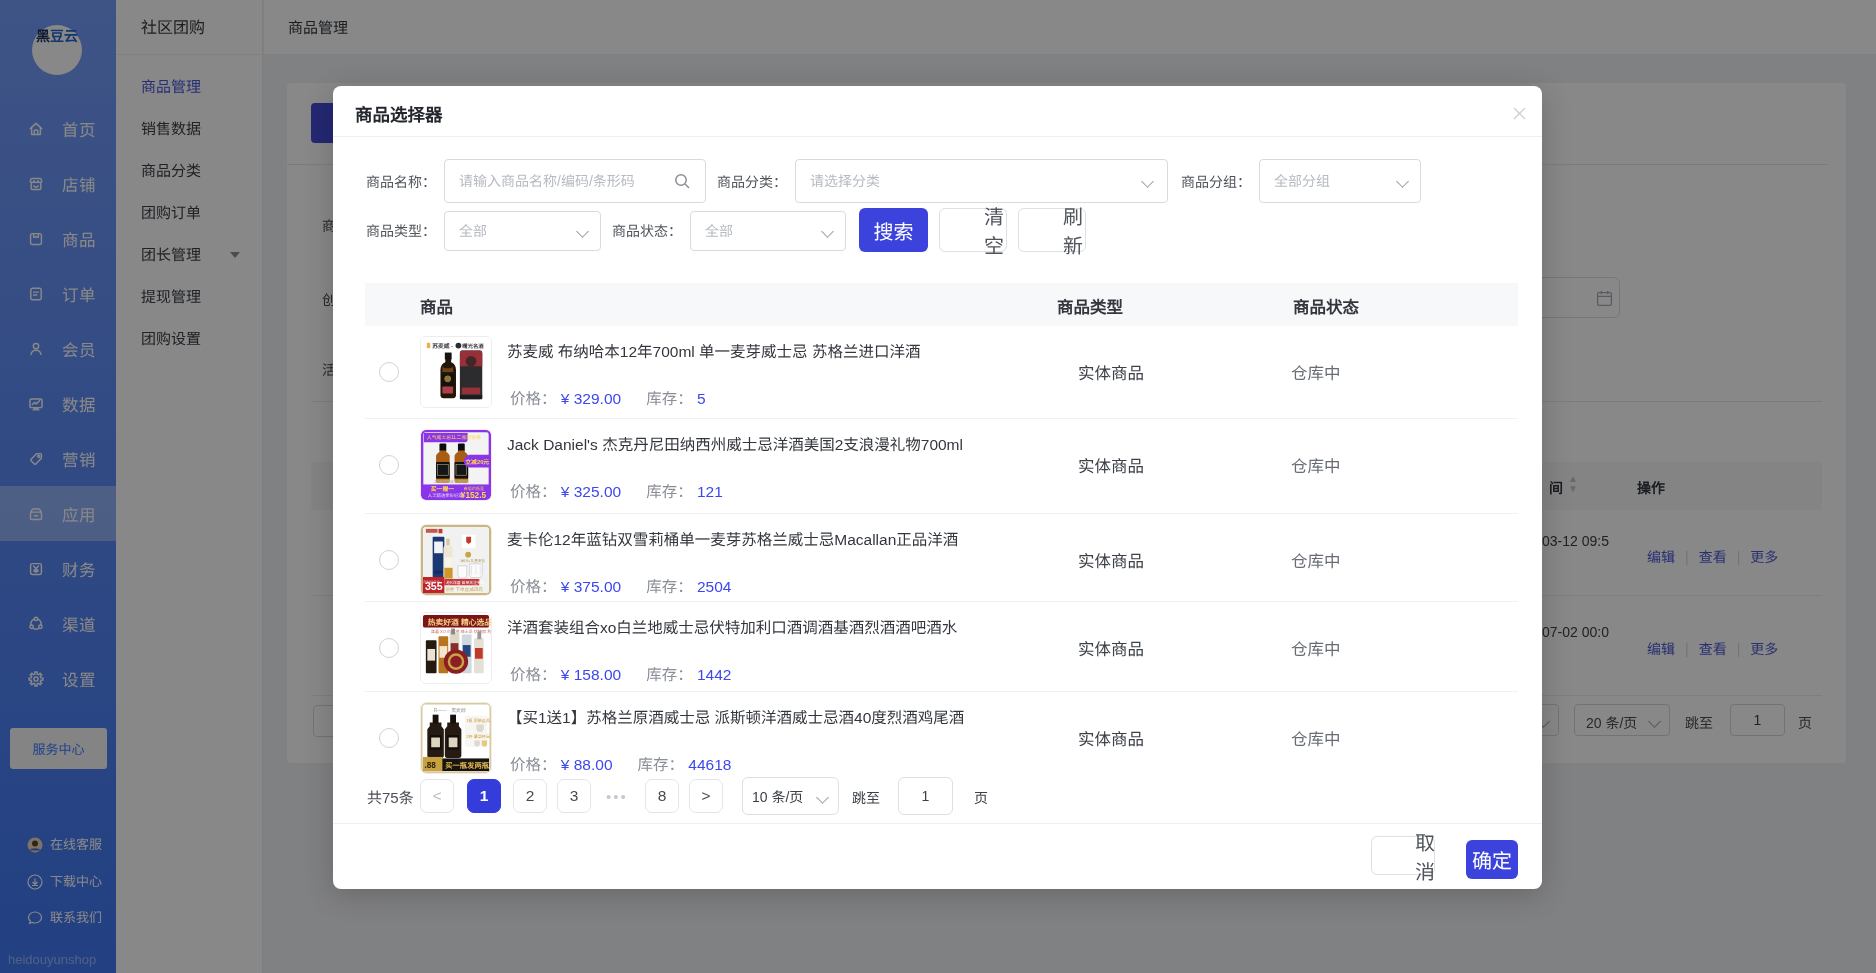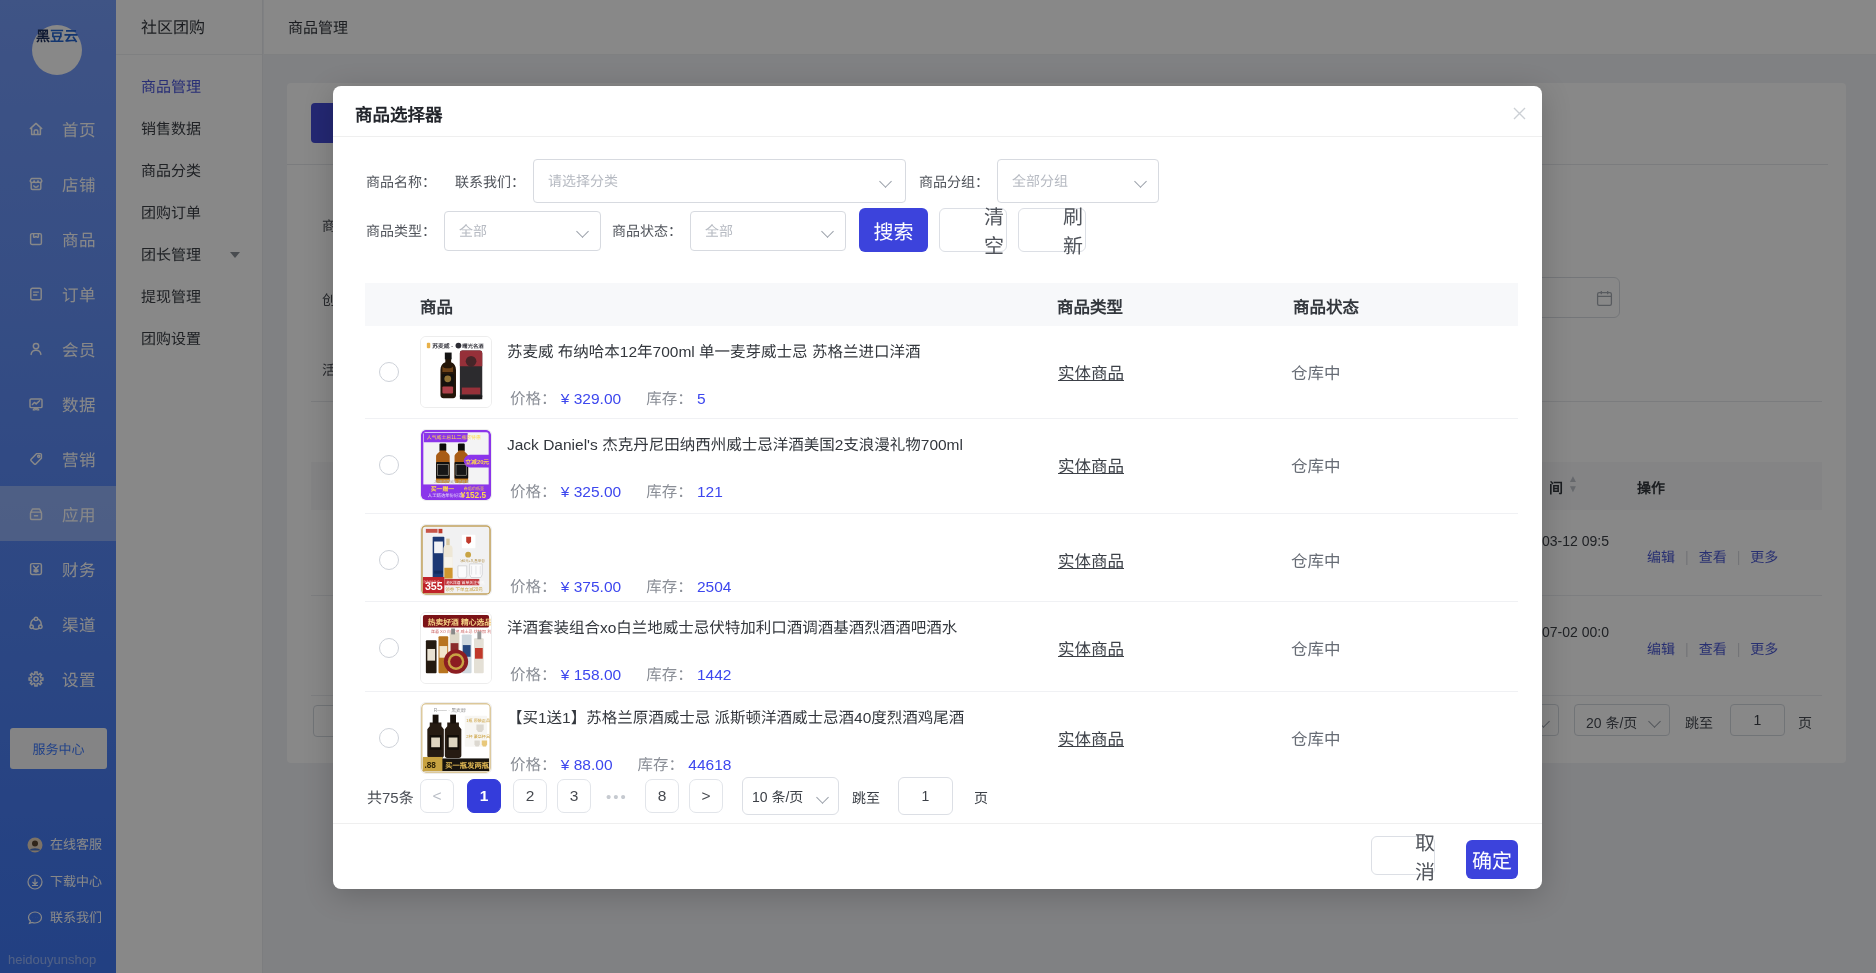--- a/index.html
+++ b/index.html
@@ -85,21 +85,21 @@
   font-size:16.5px; font-weight:bold; color:#33373d; }
 .t-hdr span { position:absolute; top:11px; }
 .trow { position:absolute; left:32px; width:1153px; height:92px; border-bottom:1px solid #f0f1f4; }
 .radio { position:absolute; left:14px; top:36px; width:20px; height:20px; border-radius:50%;
   border:1.5px solid #ced2d9; }
 .thumb { position:absolute; left:55px; top:10px; width:72px; height:72px; border-radius:6px;
   border:1px solid #ededed; overflow:hidden; }
 .tt { position:absolute; left:142px; top:13px; font-size:15.5px; color:#33373d; }
 .tp { position:absolute; left:145px; top:60px; font-size:15.5px; color:#8a8e96; }
 .tp b { color:#3d47ee; font-weight:normal; }
-.tcol1 { position:absolute; left:693px; top:34px; font-size:16.5px; color:#3c4047;text-decoration:underline; }
+.tcol1 { position:absolute; left:713px; top:34px; font-size:16.5px; color:#3c4047; }
 .tcol2 { position:absolute; left:926px; top:34px; font-size:16.5px; color:#676c75; }
 
 
 .pag { position:absolute; left:32px; top:641px; height:40px; width:1160px; white-space:nowrap; }
 .pag .total { position:absolute; left:2px; top:7px; font-size:15px; color:#4a4e55; }
 .pbtn { position:absolute; top:0px; width:34px; height:34px; border:1px solid #e2e5ea; border-radius:7px;
   background:#fff; font-size:15.5px; color:#46494f; display:flex; align-items:center; justify-content:center; }
 .pbtn.act { background:#343cdb; border-color:#343cdb; color:#fff; }
 .pbtn.dots { border:none; color:#b9bdc4; letter-spacing:1px; font-size:12px; }
 .psel { position:absolute; left:377px; top:-2px; width:97px; height:38px; border:1px solid #dcdfe5; border-radius:6px;
@@ -282,21 +282,28 @@
   <div class="m-hdr">
       <b>商品选择器</b>
       <svg style="position:absolute; right:16px; top:21px;" width="13" height="13" viewBox="0 0 13 13" stroke="#ccd0d5" stroke-width="1.4">
         <path d="M1 1 L12 12 M12 1 L1 12"></path>
       </svg>
     </div>
   <div class="m-body">
 
     <div class="frow" style="left:33px; top:21px; height:44px;">
       <span class="flbl">商品名称：</span>
-      <span class="flbl" style="margin-left:11px;">联系我们：</span>
+      <div class="inp" style="width:262px; height:44px;">
+        <span class="ph" style="line-height:42px;">请输入商品名称/编码/条形码</span>
+        <svg style="position:absolute; right:14px; top:13px;" width="17" height="17" viewBox="0 0 17 17" fill="none" stroke="#8a8e96" stroke-width="1.5">
+            <circle cx="7" cy="7" r="5.2"></circle>
+            <path d="M11 11l4 4"></path>
+          </svg>
+      </div>
+      <span class="flbl" style="margin-left:11px;">商品分类：</span>
       <div class="inp" style="width:373px; height:44px;">
         <span class="ph" style="line-height:42px;">请选择分类</span>
         <span class="sel-caret" style="right:14px; top:17px;"></span>
       </div>
       <span class="flbl" style="margin-left:13px;">商品分组：</span>
       <div class="inp" style="width:162px; height:44px;">
         <span class="ph" style="line-height:42px;">全部分组</span>
         <span class="sel-caret" style="right:12px; top:17px;"></span>
       </div>
     </div>
@@ -405,20 +412,21 @@
               <path d="M38 42 h9 v10 l-1 2.5 h-7 l-1-2.5 Z" fill="#fbfbfc" stroke="#c8c8cc" stroke-width="0.7"></path>
               <path d="M50 40 h13 v11 l-1.5 3 h-10 l-1.5-3 Z" fill="#fbfbfc" stroke="#c8c8cc" stroke-width="0.7"></path>
               <path d="M52 42 v9 M56.5 42 v9 M61 42 v9" stroke="#dedee2" stroke-width="0.8"></path>
               <rect x="2" y="53.5" width="22" height="16.5" fill="#bf2329"></rect>
               <text x="4" y="66.5" font-size="11" fill="#fff" font-weight="bold">355</text>
               <text x="2.5" y="60" font-size="3.4" fill="#f3b5b5">限时秒杀价</text>
               <rect x="24" y="55.5" width="36" height="6.5" fill="#c43a3f"></rect>
               <text x="26" y="60.5" font-size="4" fill="#fff">老K洋酒 首单关注有礼</text>
               <text x="25" y="68" font-size="4.6" fill="#c9a445">领券 下单立减20元</text>
             </svg></div>
+    <div class="tt">麦卡伦12年蓝钻双雪莉桶单一麦芽苏格兰威士忌Macallan正品洋酒</div>
     <div class="tp">价格： <b>¥ 375.00</b><span style="margin-left:25px;">库存： </span><b>2504</b></div>
     <div class="tcol1">实体商品</div>
     <div class="tcol2">仓库中</div>
   </div>
         <div class="trow" style="top:464px;height:90px;">
     <div class="radio"></div>
     <div class="thumb"><svg viewBox="0 0 72 72">
               <rect width="72" height="72" fill="#fff"></rect>
               <rect x="2" y="2" width="68" height="13" rx="2" fill="#7c1317"></rect>
               <text x="7" y="12" font-size="8" fill="#f3cf84" font-weight="bold">热卖好酒 精心选品</text>

